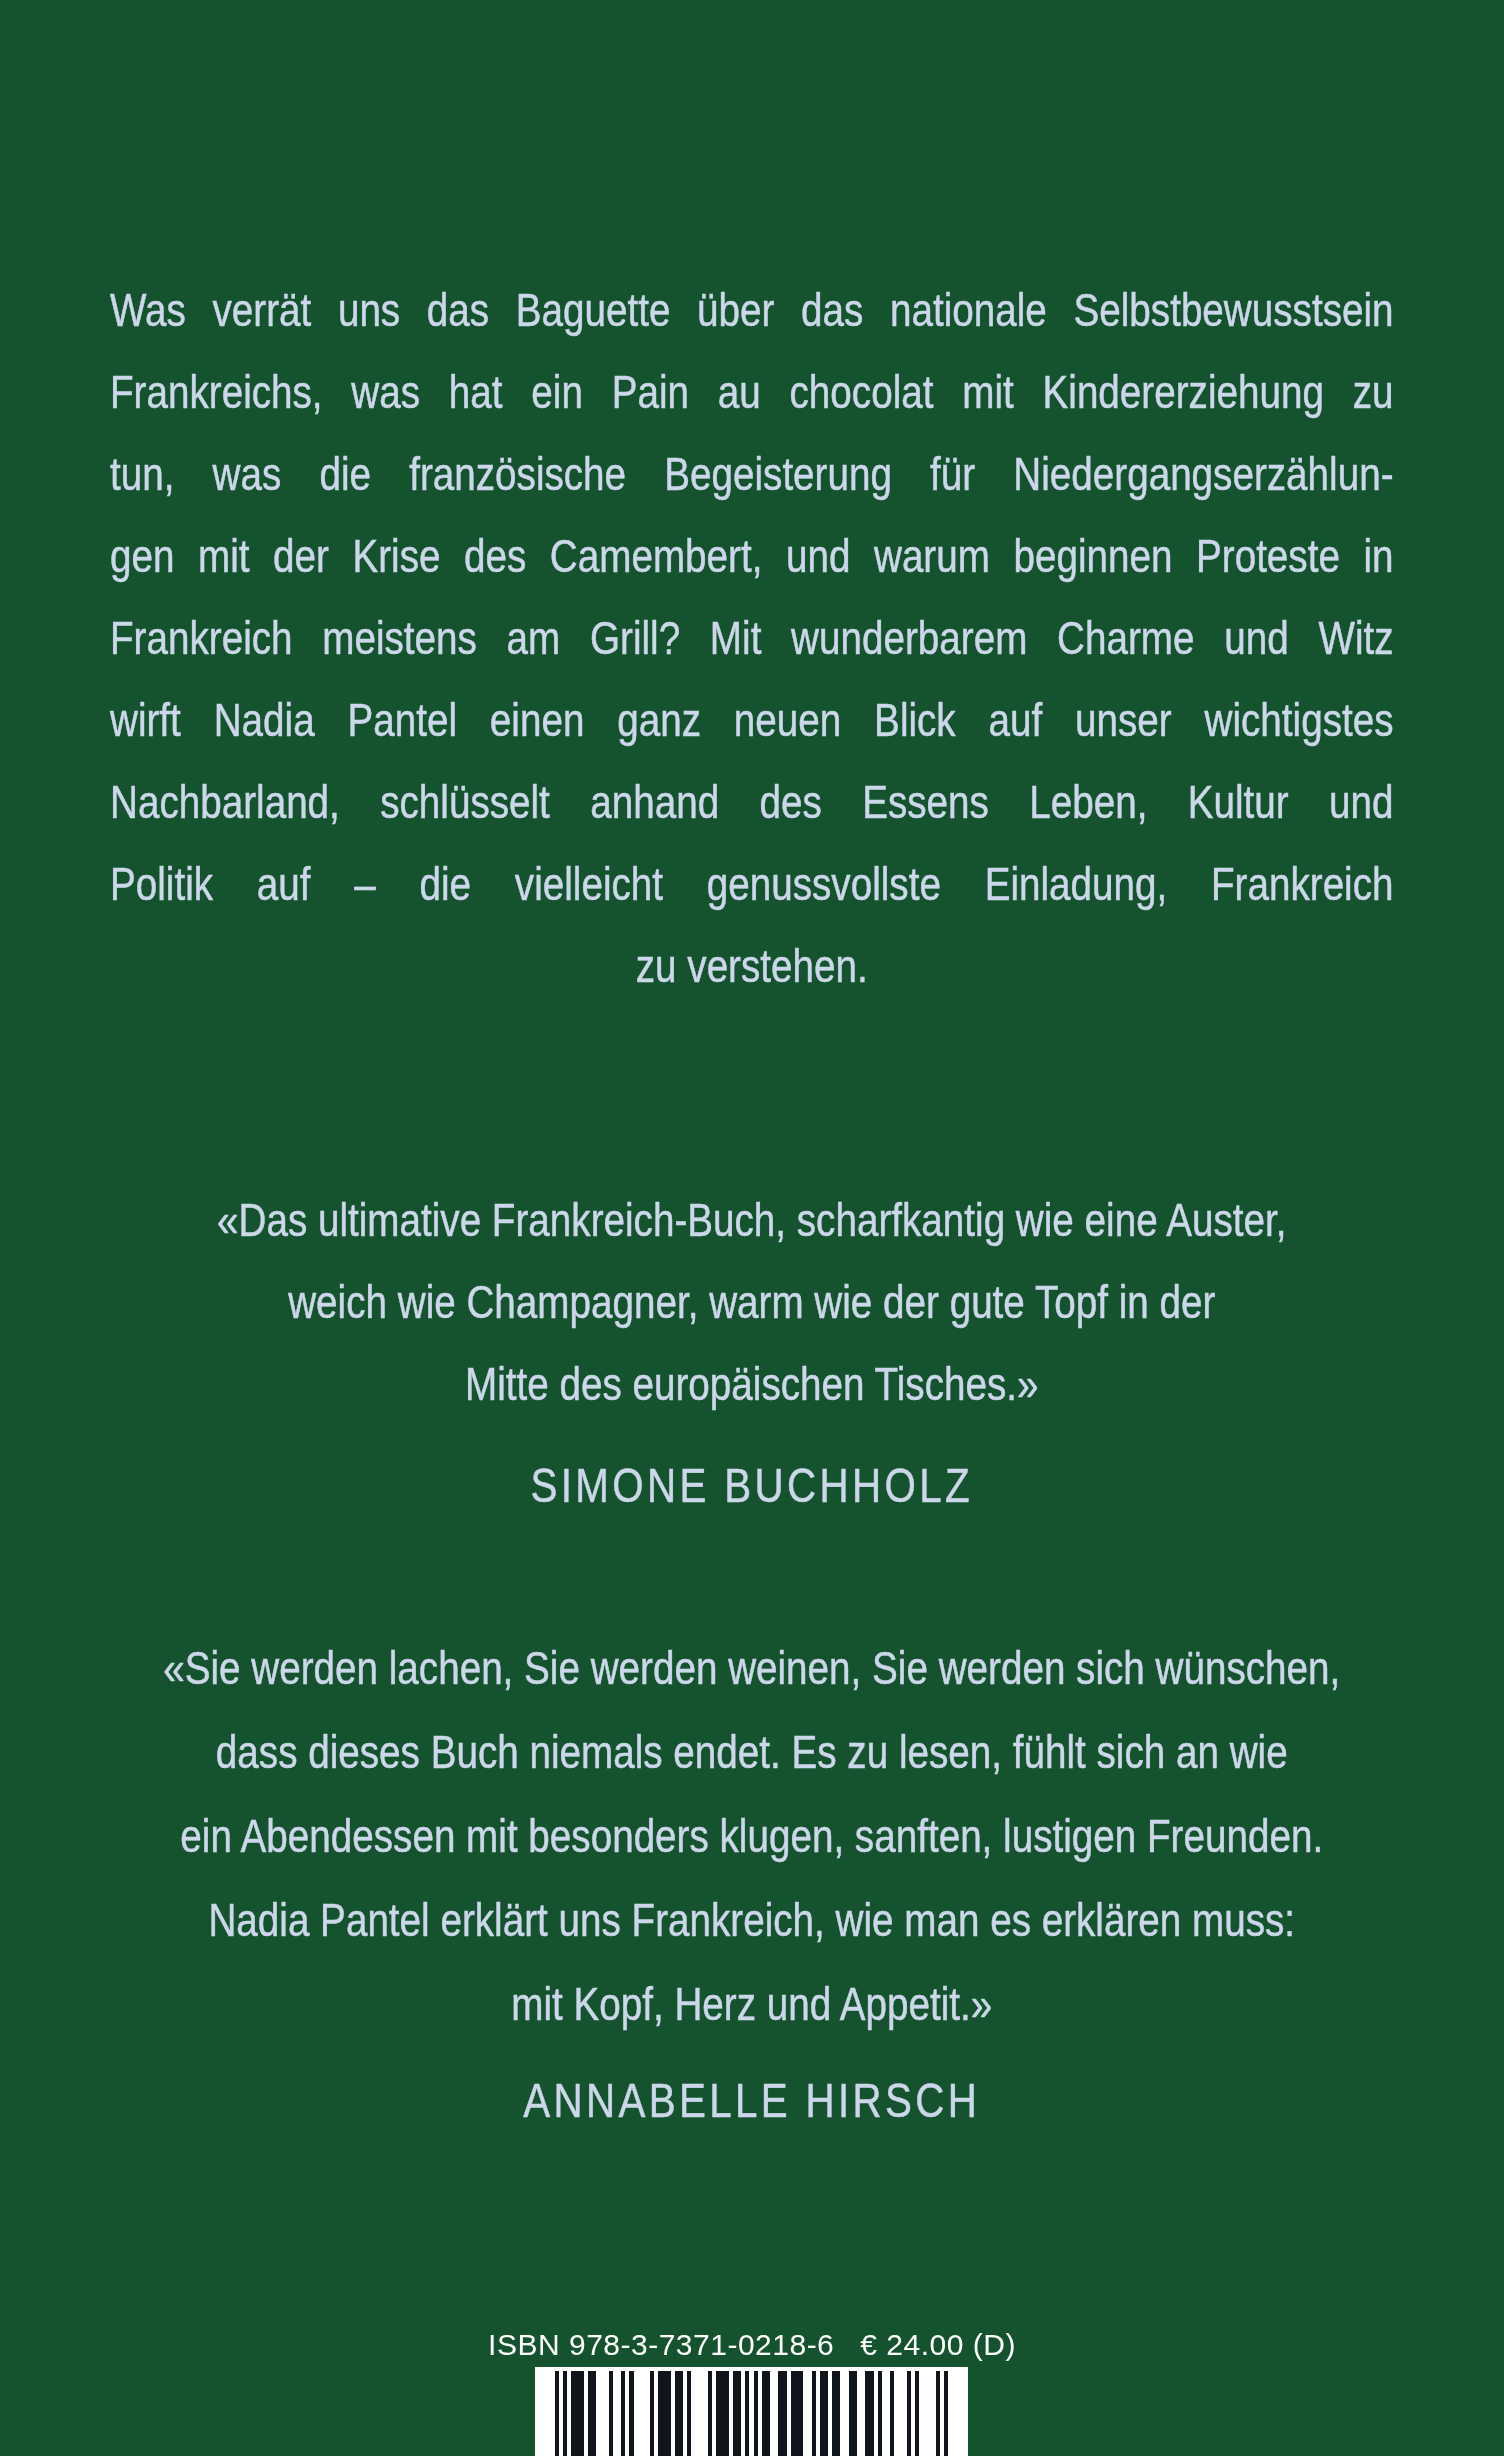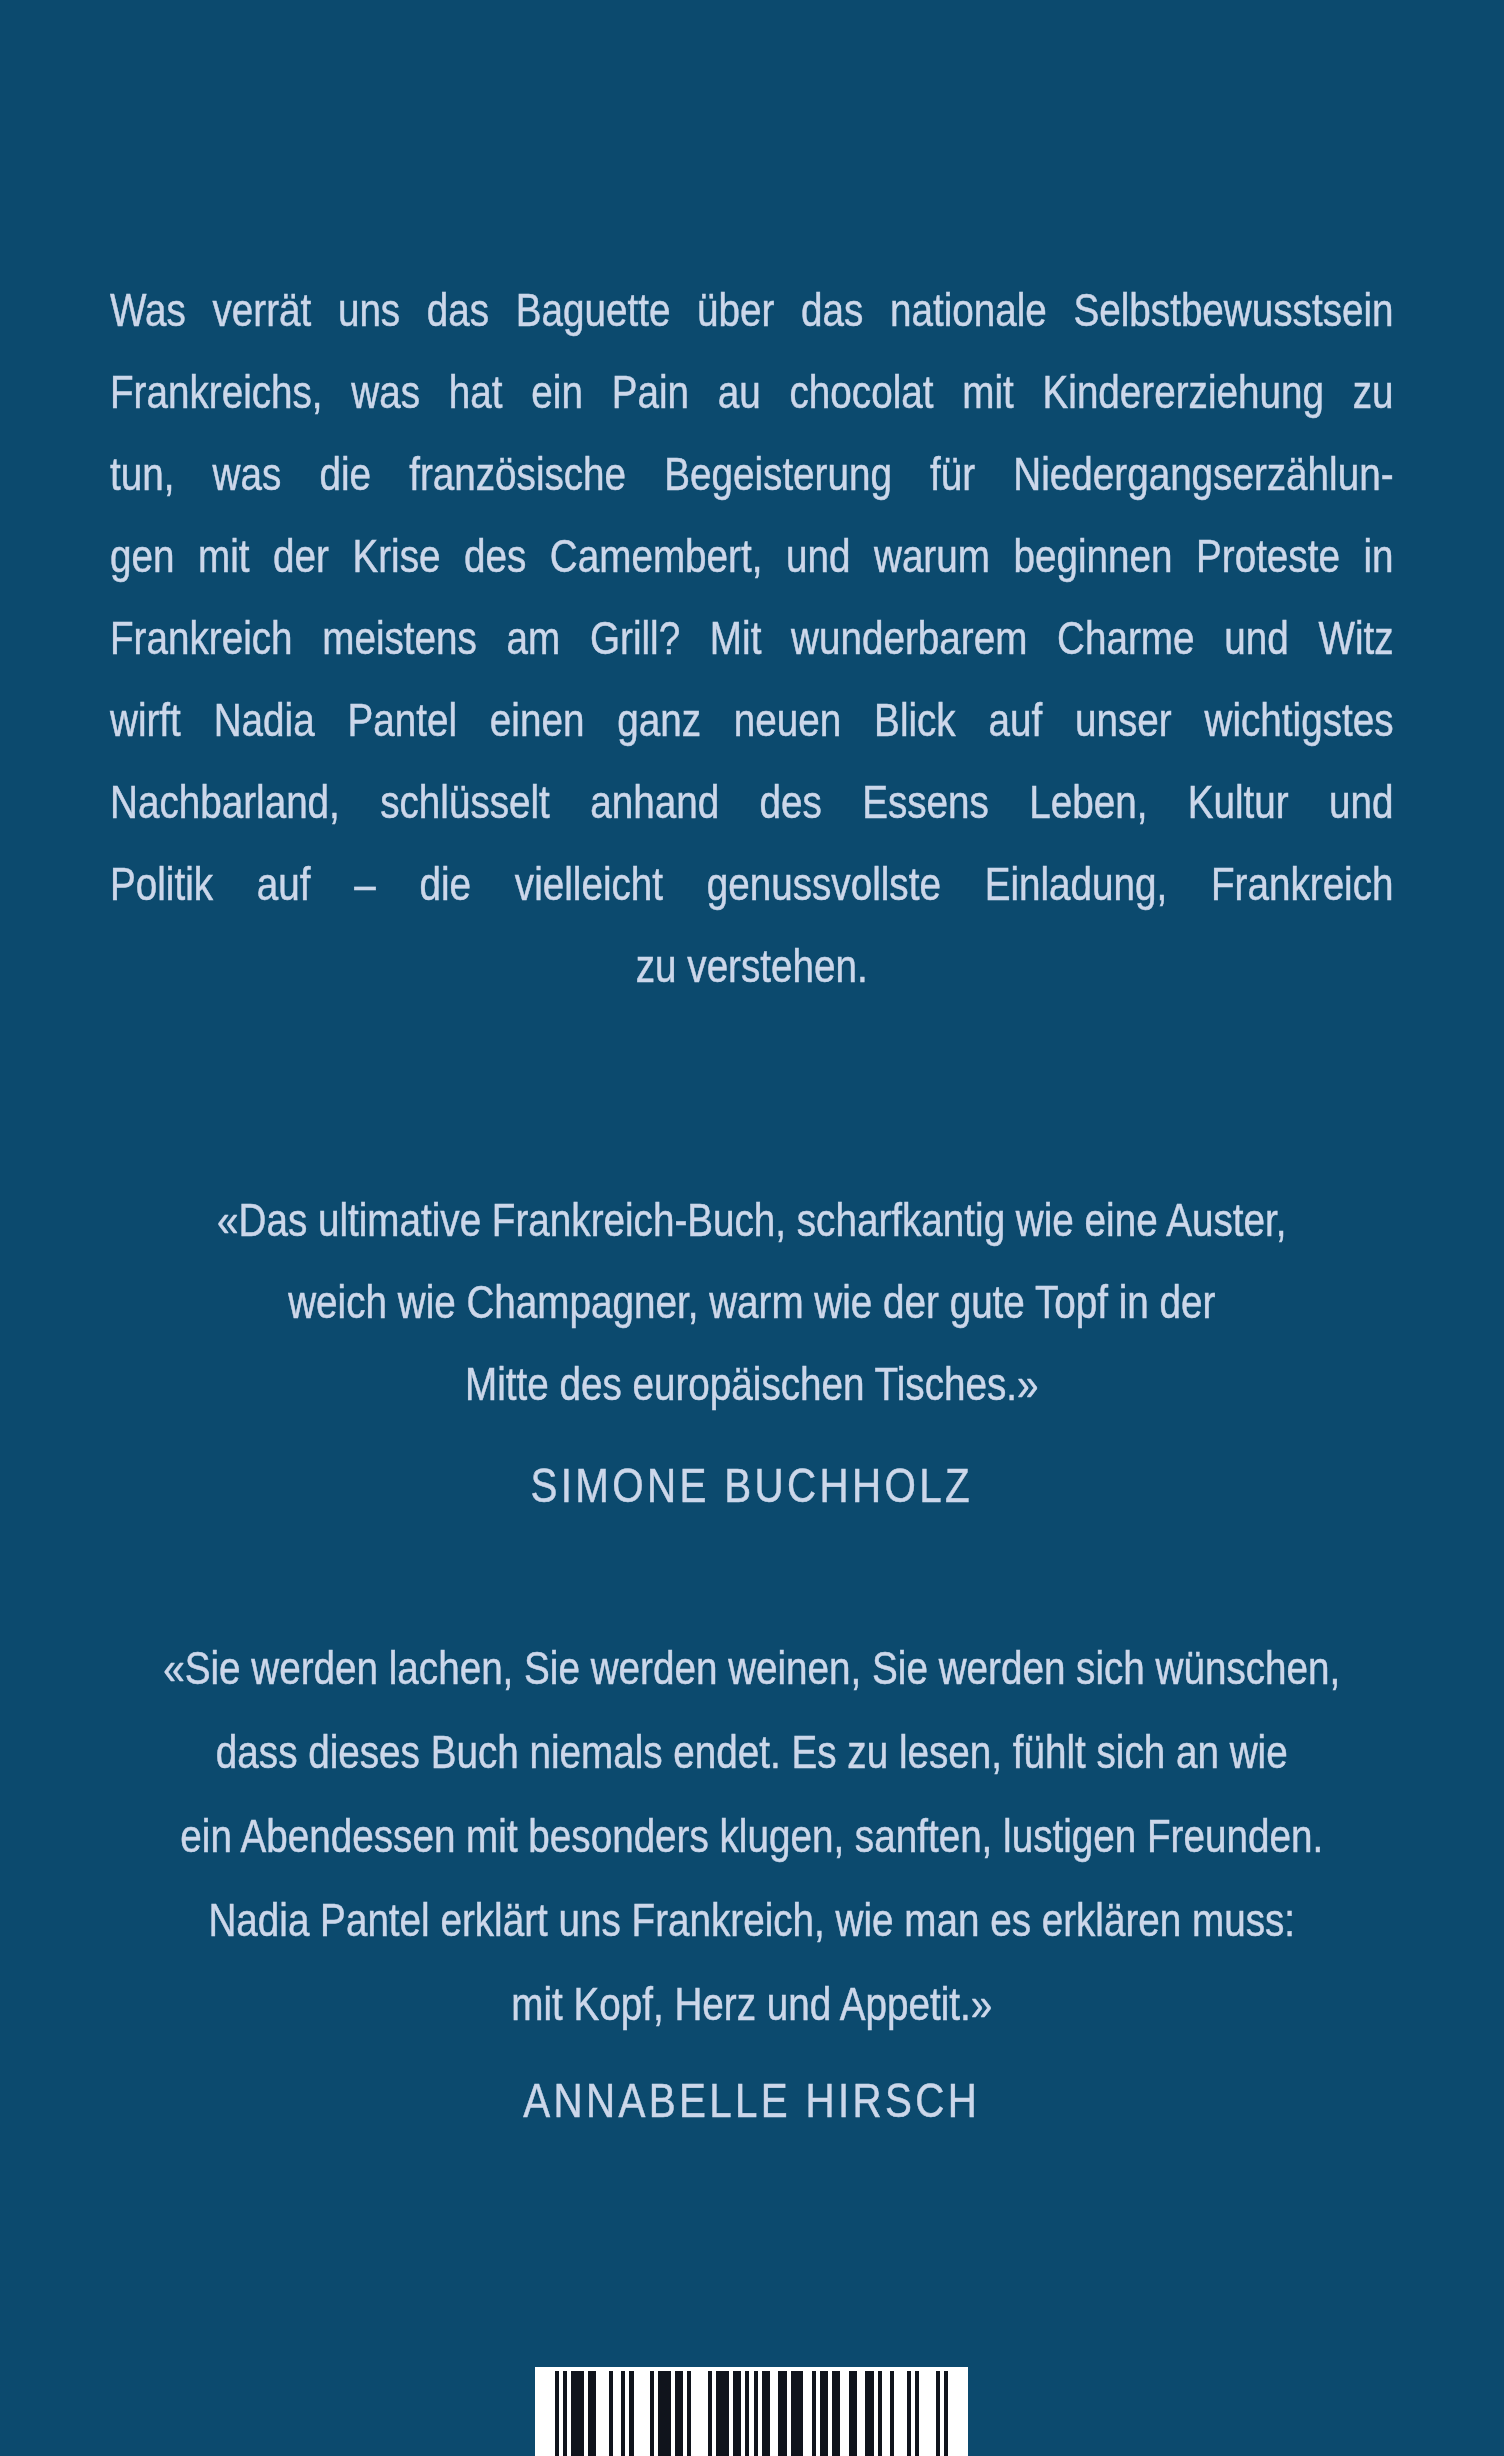--- a/index.html
+++ b/index.html
@@ -66,21 +66,21 @@
     top: 2367px;
     left: 535px;
     width: 433px;
     height: 90px;
   }
   .barcode-box svg { display: block; }
 </style>
 </head>
 <body>
 
-<div class="page" style="background: #0c4a6e; color: rgb(204, 215, 234);">
+<div class="page" style="background: #14532d; color: rgb(204, 215, 234);">
 
   <div class="cond-wrap">
 
     <div class="block blurb">
       <div class="line">Was verrät uns das Baguette über das nationale Selbstbewusstsein</div>
       <div class="line">Frankreichs, was hat ein Pain au chocolat mit Kindererziehung zu</div>
       <div class="line">tun, was die französische Begeisterung für Niedergangserzählun-</div>
       <div class="line">gen mit der Krise des Camembert, und warum beginnen Proteste in</div>
       <div class="line">Frankreich meistens am Grill? Mit wunderbarem Charme und Witz</div>
       <div class="line">wirft Nadia Pantel einen ganz neuen Blick auf unser wichtigstes</div>
@@ -102,20 +102,23 @@
       <div class="line">dass dieses Buch niemals endet. Es zu lesen, fühlt sich an wie</div>
       <div class="line">ein Abendessen mit besonders klugen, sanften, lustigen Freunden.</div>
       <div class="line">Nadia Pantel erklärt uns Frankreich, wie man es erklären muss:</div>
       <div class="line">mit Kopf, Herz und Appetit.»</div>
     </div>
 
     <div class="attribution attribution-2">ANNABELLE HIRSCH</div>
 
   </div>
 
+  <div class="isbn-line" style="color: rgb(255, 255, 255);">
+    <span>ISBN 978-3-7371-0218-6</span><span class="price">€ 24.00 (D)</span>
+  </div>
 
   <div class="barcode-box" style="background: rgb(255, 255, 255);">
     <svg width="433" height="90" viewBox="0 0 435 90" shape-rendering="crispEdges">
         <rect x="20.00" y="4" width="4.16" height="86" fill="#10141c"></rect>
         <rect x="28.32" y="4" width="4.16" height="86" fill="#10141c"></rect>
         <rect x="36.63" y="4" width="12.47" height="86" fill="#10141c"></rect>
         <rect x="53.26" y="4" width="8.32" height="86" fill="#10141c"></rect>
         <rect x="74.05" y="4" width="4.16" height="86" fill="#10141c"></rect>
         <rect x="86.53" y="4" width="4.16" height="86" fill="#10141c"></rect>
         <rect x="94.84" y="4" width="4.16" height="86" fill="#10141c"></rect>

